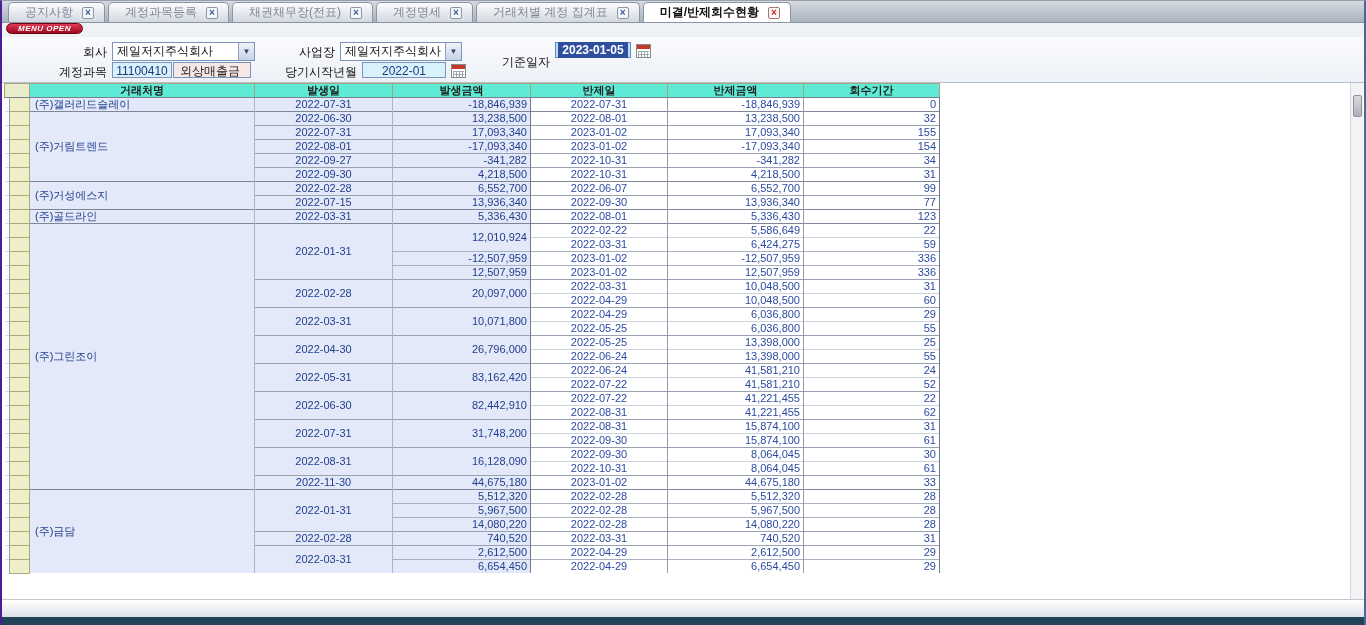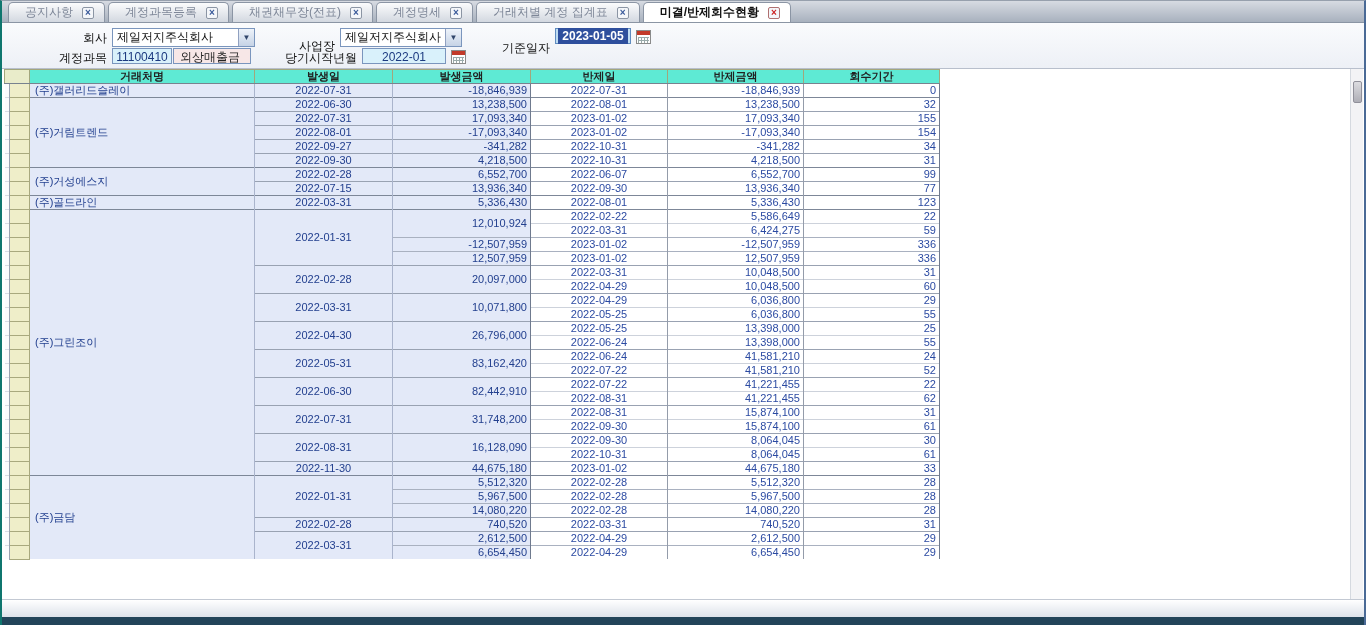--- a/index.html
+++ b/index.html
@@ -1,18 +1,18 @@
 <!DOCTYPE html>
 <html><head>
 <meta charset="utf-8">
 <style>
   * { margin:0; padding:0; box-sizing:border-box; }
   html,body { width:1366px; height:625px; overflow:hidden; background:#9aa3b0;
     font-family:"Liberation Sans","DejaVu Sans",sans-serif; }
-  .window { width:1366px; height:625px; border-left:2px solid #0f766e; border-right:2px solid #4a6a96;
+  .window { width:1366px; height:625px; border-left:2px solid #4c1d95; border-right:2px solid #4a6a96;
     border-top:1px solid #97a0ad; background:#eef1f6; display:flex; flex-direction:column; }
 
   
   .tabbar { height:22px; background:linear-gradient(#d7dbe2,#a8b1be); display:flex; align-items:flex-end;
     padding-left:6px; border-bottom:1px solid #8b95a4; flex:none; }
   .tab { height:20px; display:flex; align-items:center; gap:9px; padding:0 10px 0 16px;
     background:linear-gradient(#fbfcfd,#d3d8e0); border:1px solid #8b95a4; border-bottom:none;
     border-radius:5px 5px 0 0; margin-right:3px; font-size:12px; color:#7e8798; white-space:nowrap; cursor:default; }
   .tab.active { background:#ffffff; color:#111; font-weight:bold; }
   .tab .x { width:12px; height:12px; border:1px solid #8b95a4; background:#f4f6f9; font-size:10px;
@@ -105,29 +105,32 @@
       <div class="tab">
         <span>거래처별 계정 집계표</span>
         <span class="x">×</span>
       </div>
       <div class="tab active">
         <span>미결/반제회수현황</span>
         <span class="x">×</span>
       </div>
     </div>
 
+  <div class="menubar">
+    <div class="menu-open">MENU OPEN</div>
+  </div>
 
   <div class="formpanel">
 
     <div class="flabel" style="left:20px; top:6px; width:85px;">회사</div>
     <div class="fsel" style="left:110px; top:5px; width:143px;">
       <span class="val">제일저지주식회사</span>
       <span class="arr">▼</span>
     </div>
-    <div class="flabel" style="left:255px; top:14px; width:78px;">사업장</div>
+    <div class="flabel" style="left:255px; top:6px; width:78px;">사업장</div>
     <div class="fsel" style="left:338px; top:5px; width:122px;">
       <span class="val">제일저지주식회사</span>
       <span class="arr">▼</span>
     </div>
     <div class="flabel" style="left:482px; top:16px; width:66px;">기준일자</div>
     <div class="finput inp-date" style="left:553px; top:5px; width:76px;">
       <span class="sel">2023-01-05</span>
     </div>
     <div class="calicon" style="left:634px; top:7px;"></div>
 

